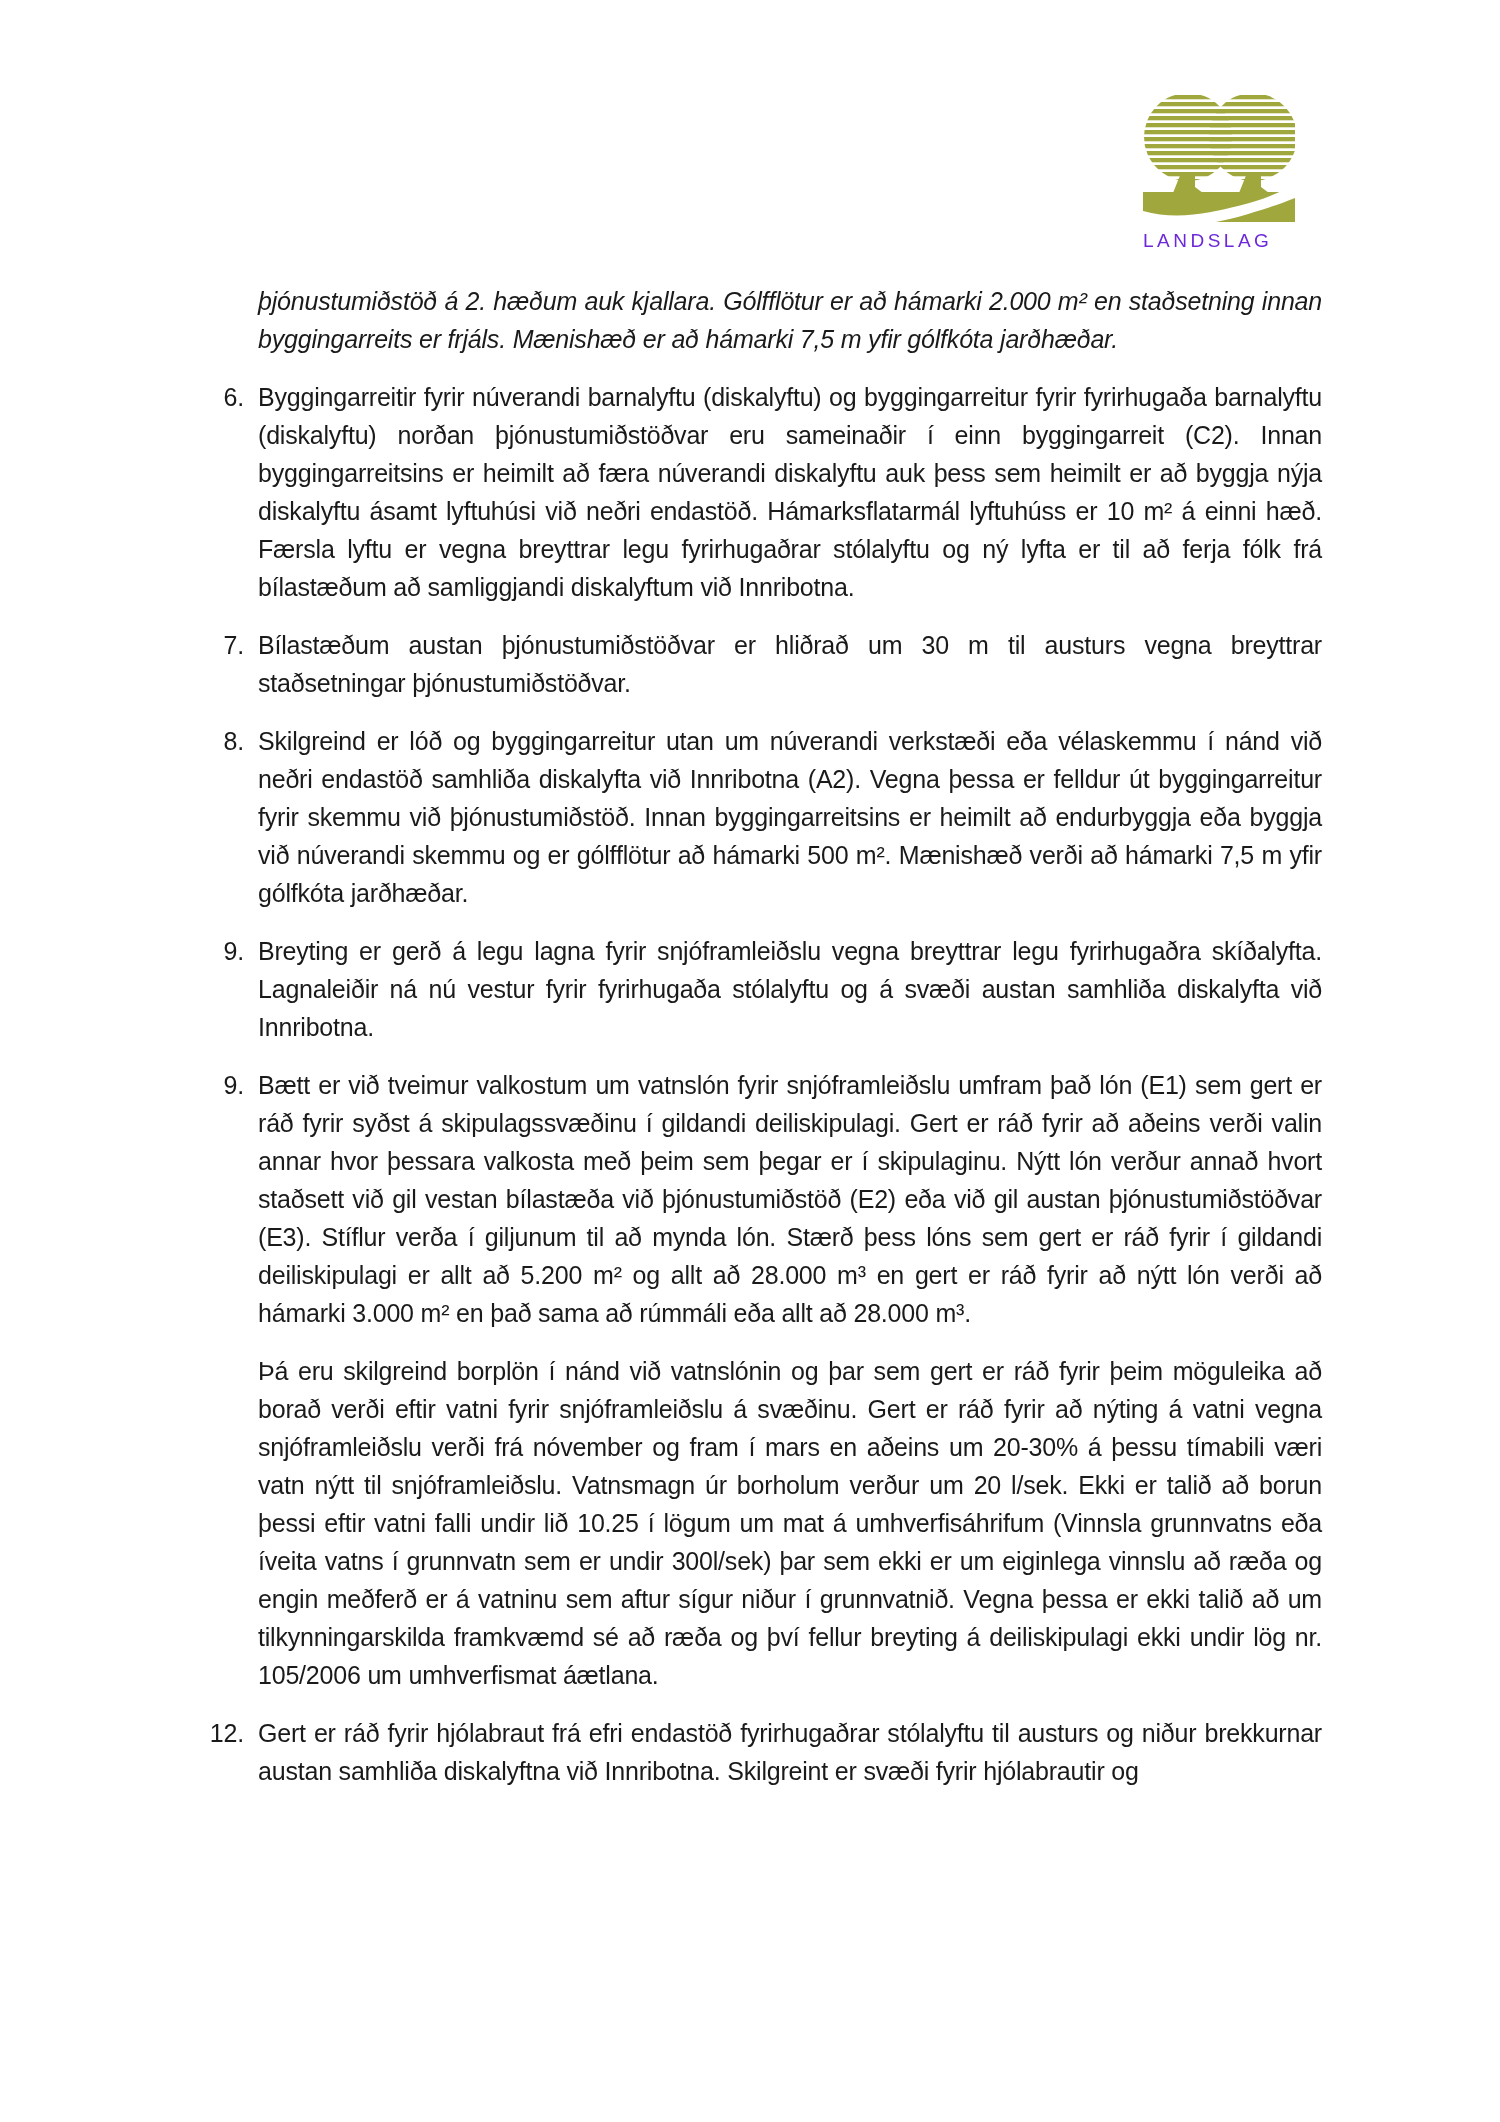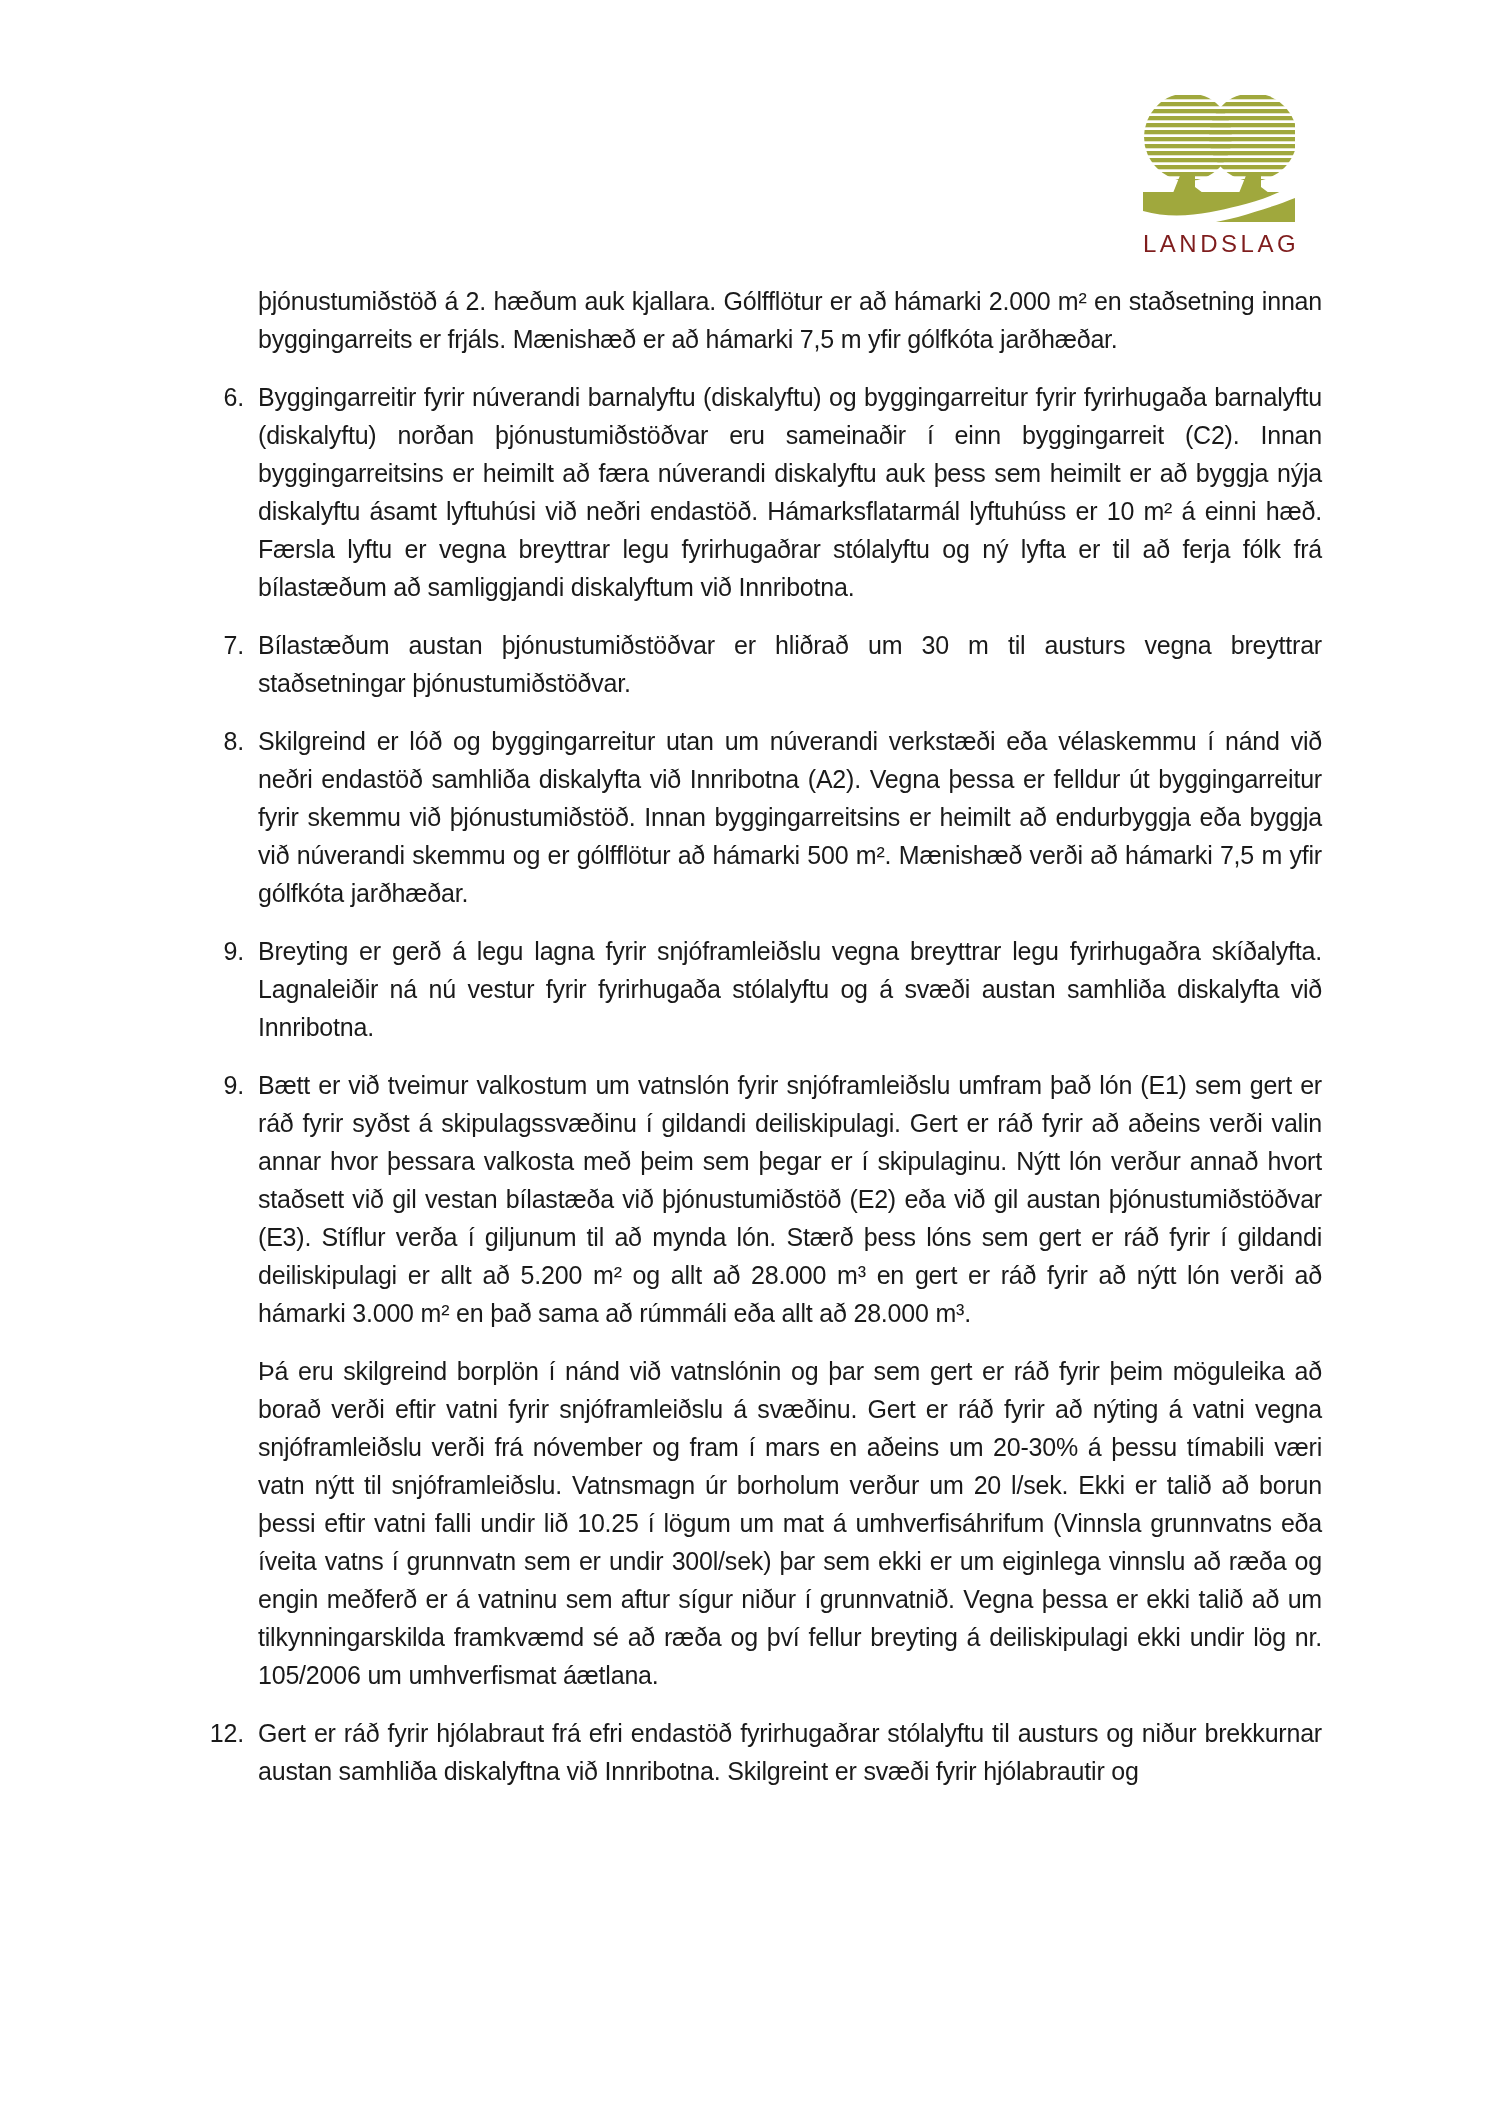--- a/index.html
+++ b/index.html
@@ -14,37 +14,38 @@
   }
   .logo{
     position:absolute;
     left:1143px;
     top:88px;
     width:152px;
   }
   .logo svg{display:block;}
   .logo-text{
     margin-top:6px;
-    font-size:24px;
+    font-size:19px;
     letter-spacing:3.5px;
-    color:#7f1d1d;
+    color:#6d28d9;
     white-space:nowrap;
   }
   .content{
     position:absolute;
     left:258px;
     top:282px;
     width:1064px;
     font-size:25px;
     letter-spacing:-0.2px;
     line-height:38px;
     text-align:justify;
   }
   .para{
     margin:0 0 20px 0;
+    font-style:italic;
   }
   .item{
     position:relative;
     margin:0 0 20px 0;
   }
   .item .num{
     position:absolute;
     left:-58px;
     top:0;
     width:44px;

